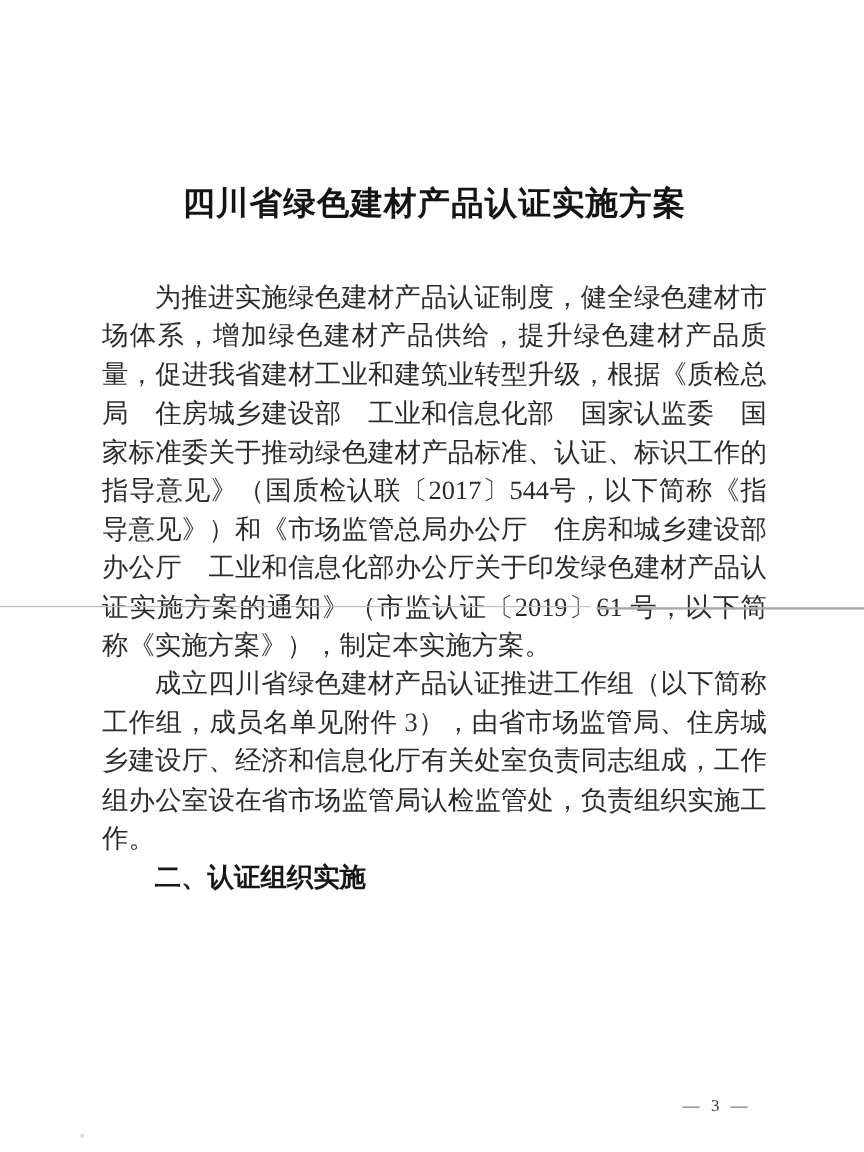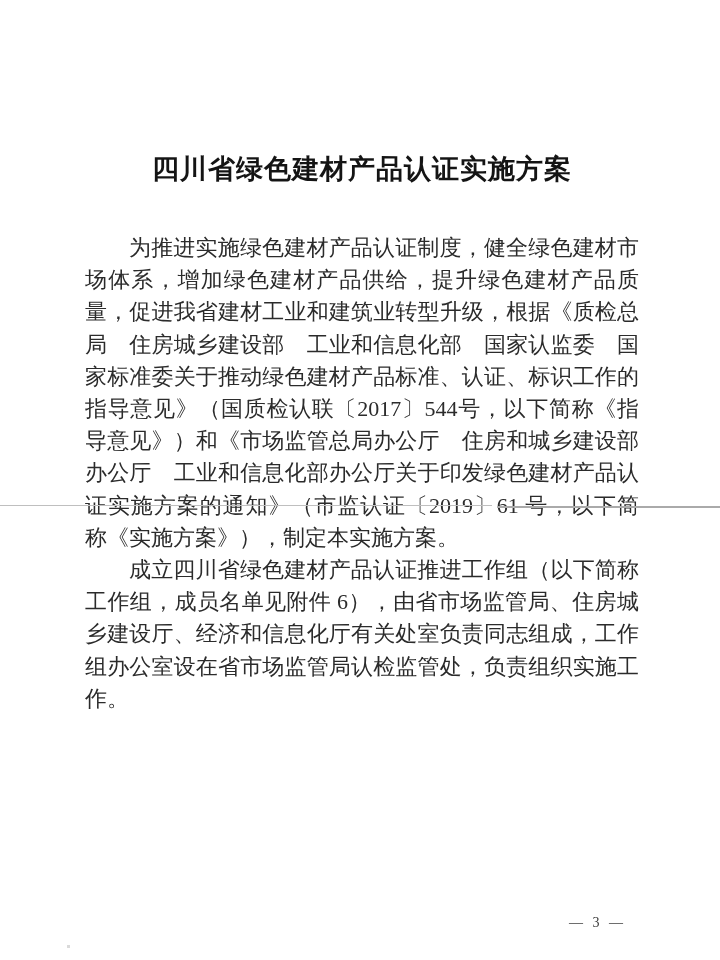--- a/index.html
+++ b/index.html
@@ -96,21 +96,22 @@
 </style>
 </head>
 <body>
 
 <div class="page">
 
   <h1 class="doc-title">四川省绿色建材产品认证实施方案</h1>
 
   <div class="doc-body">
     <p class="para">为推进实施绿色建材产品认证制度，健全绿色建材市场体系，增加绿色建材产品供给，提升绿色建材产品质量，促进我省建材工业和建筑业转型升级，根据《质检总局　住房城乡建设部　工业和信息化部　国家认监委　国家标准委关于推动绿色建材产品标准、认证、标识工作的指导意见》（国质检认联〔2017〕544号，以下简称《指导意见》）和《市场监管总局办公厅　住房和城乡建设部办公厅　工业和信息化部办公厅关于印发绿色建材产品认证实施方案的通知》（市监认证〔2019〕61 号，以下简称《实施方案》），制定本实施方案。</p>
-    <p class="para">成立四川省绿色建材产品认证推进工作组（以下简称工作组，成员名单见附件 6），由省市场监管局、住房城乡建设厅、经济和信息化厅有关处室负责同志组成，工作组办公室设在省市场监管局认检监管处，负责组织实施工作。</p>
+    <p class="para">成立四川省绿色建材产品认证推进工作组（以下简称工作组，成员名单见附件 3），由省市场监管局、住房城乡建设厅、经济和信息化厅有关处室负责同志组成，工作组办公室设在省市场监管局认检监管处，负责组织实施工作。</p>
+    <h2 class="heading">二、认证组织实施</h2>
   </div>
 
   <div class="fold-line fold-seg1"></div>
   <div class="fold-line fold-seg2"></div>
   <div class="speck"></div>
 
   <div class="page-number">— 3 —</div>
 
 </div>
 

